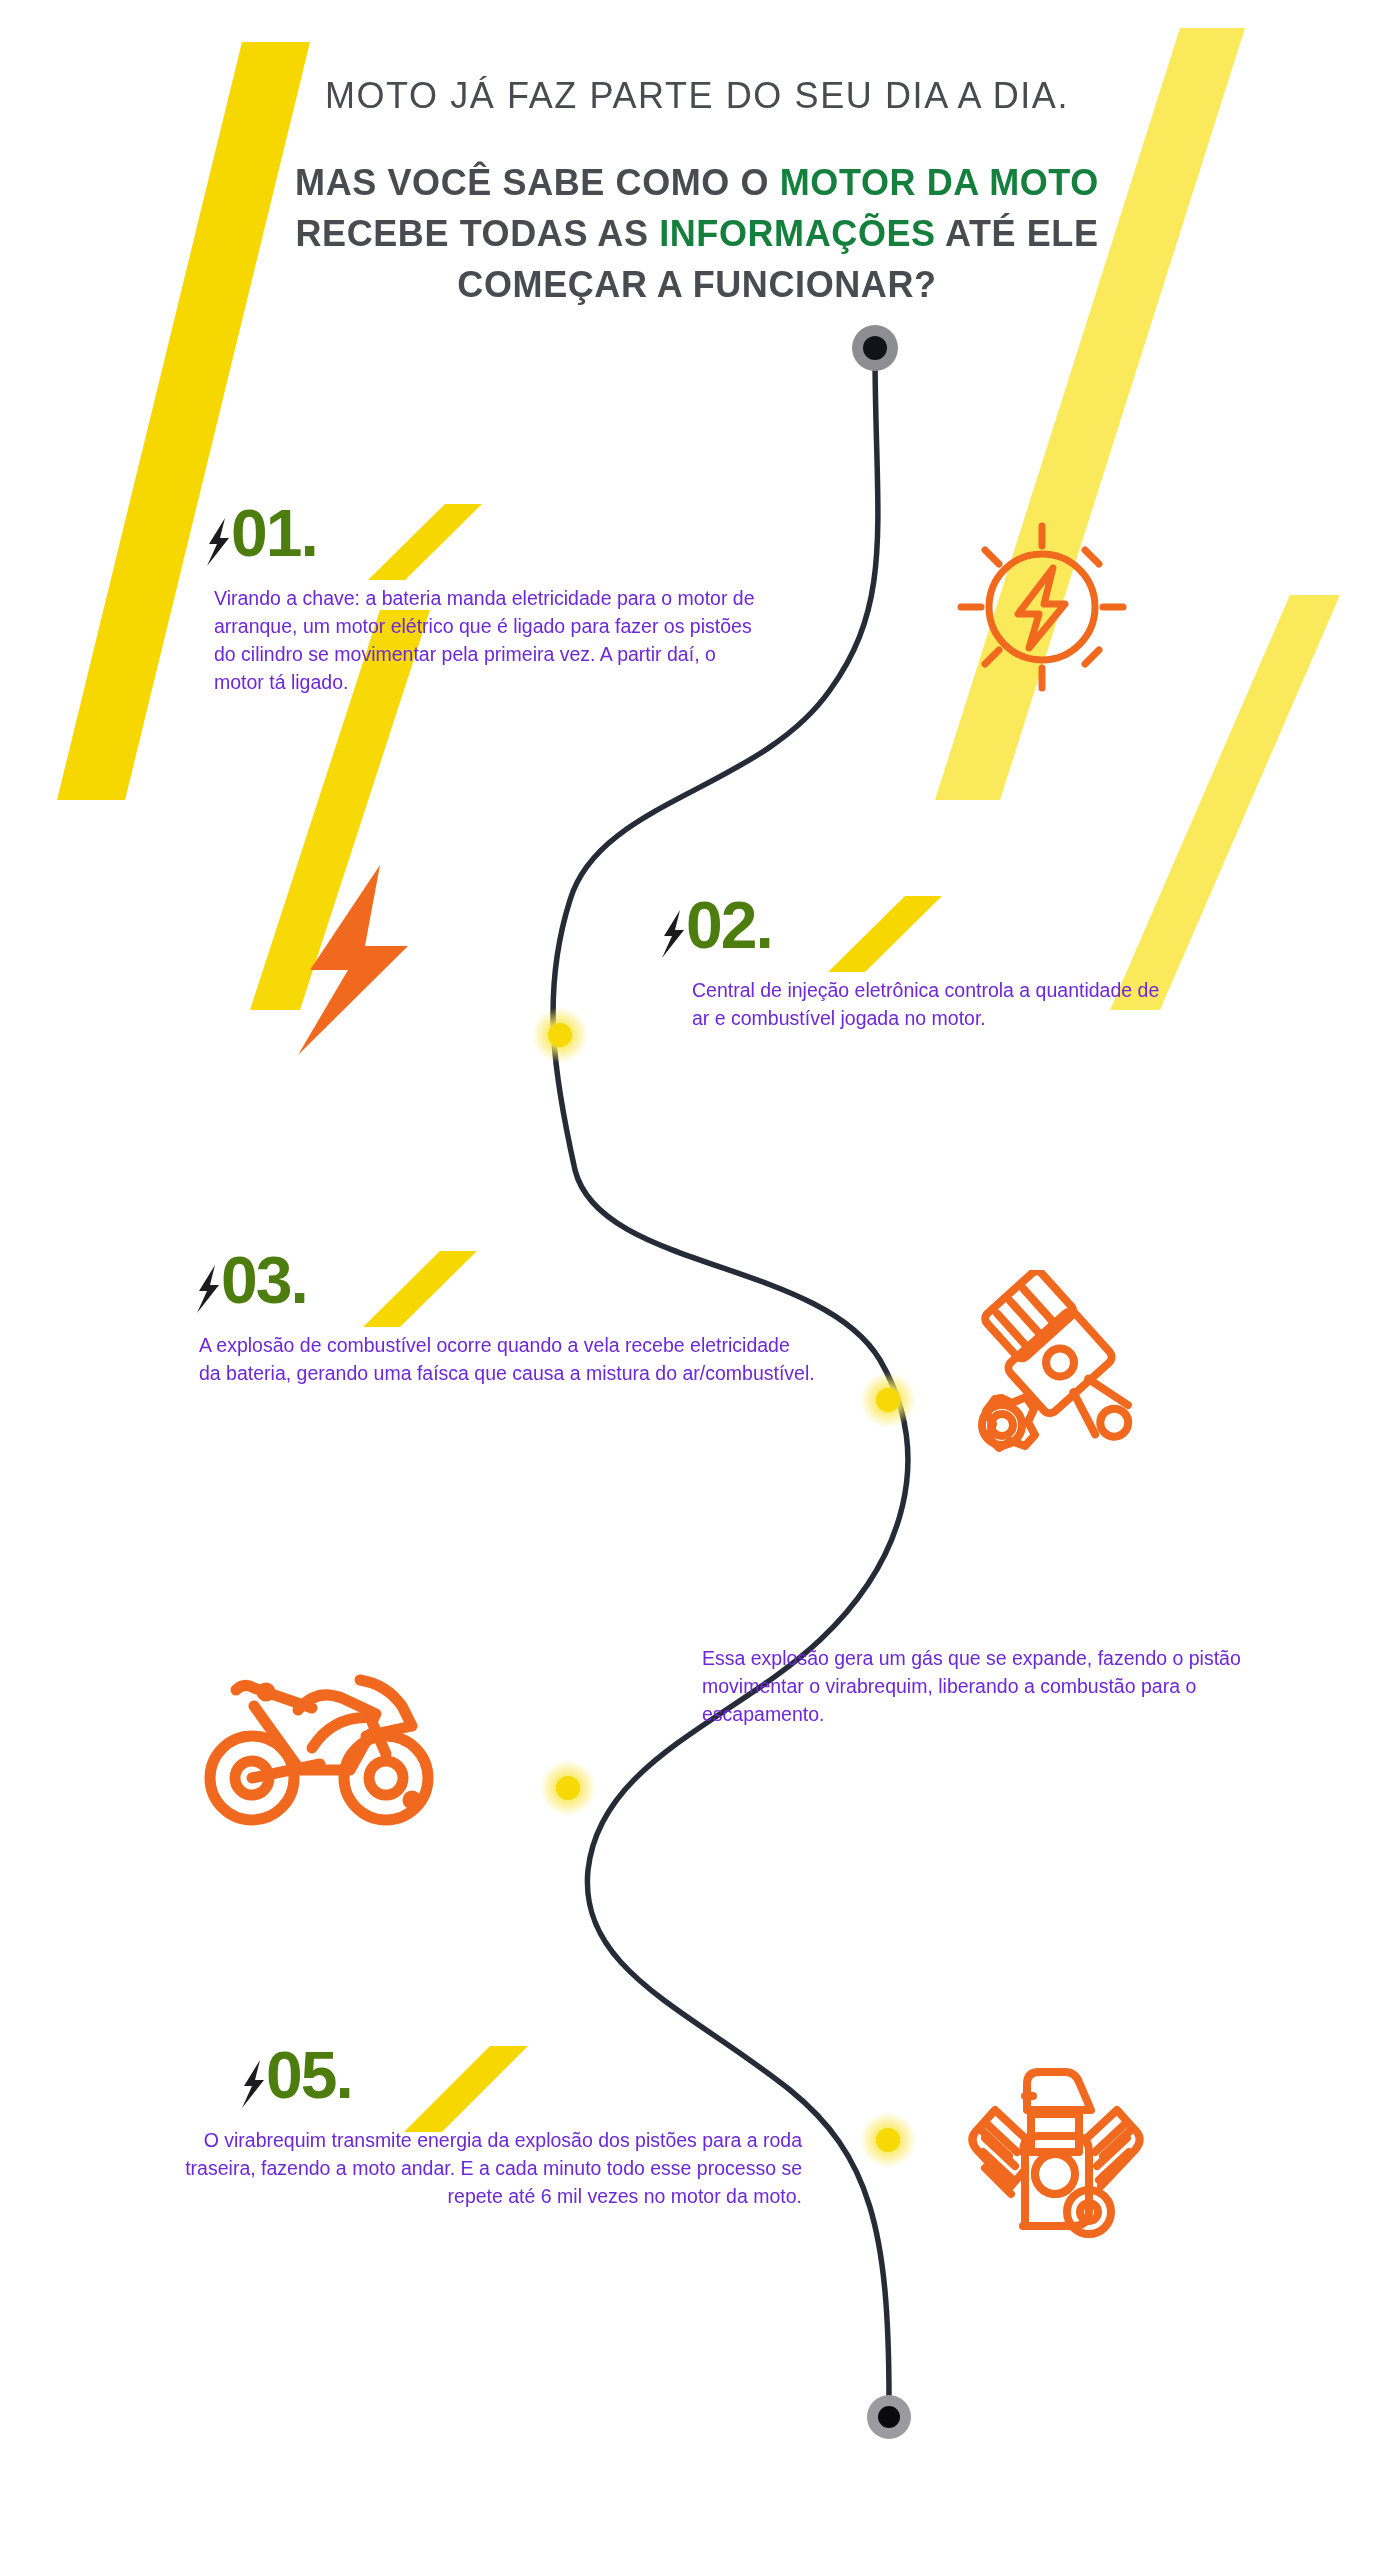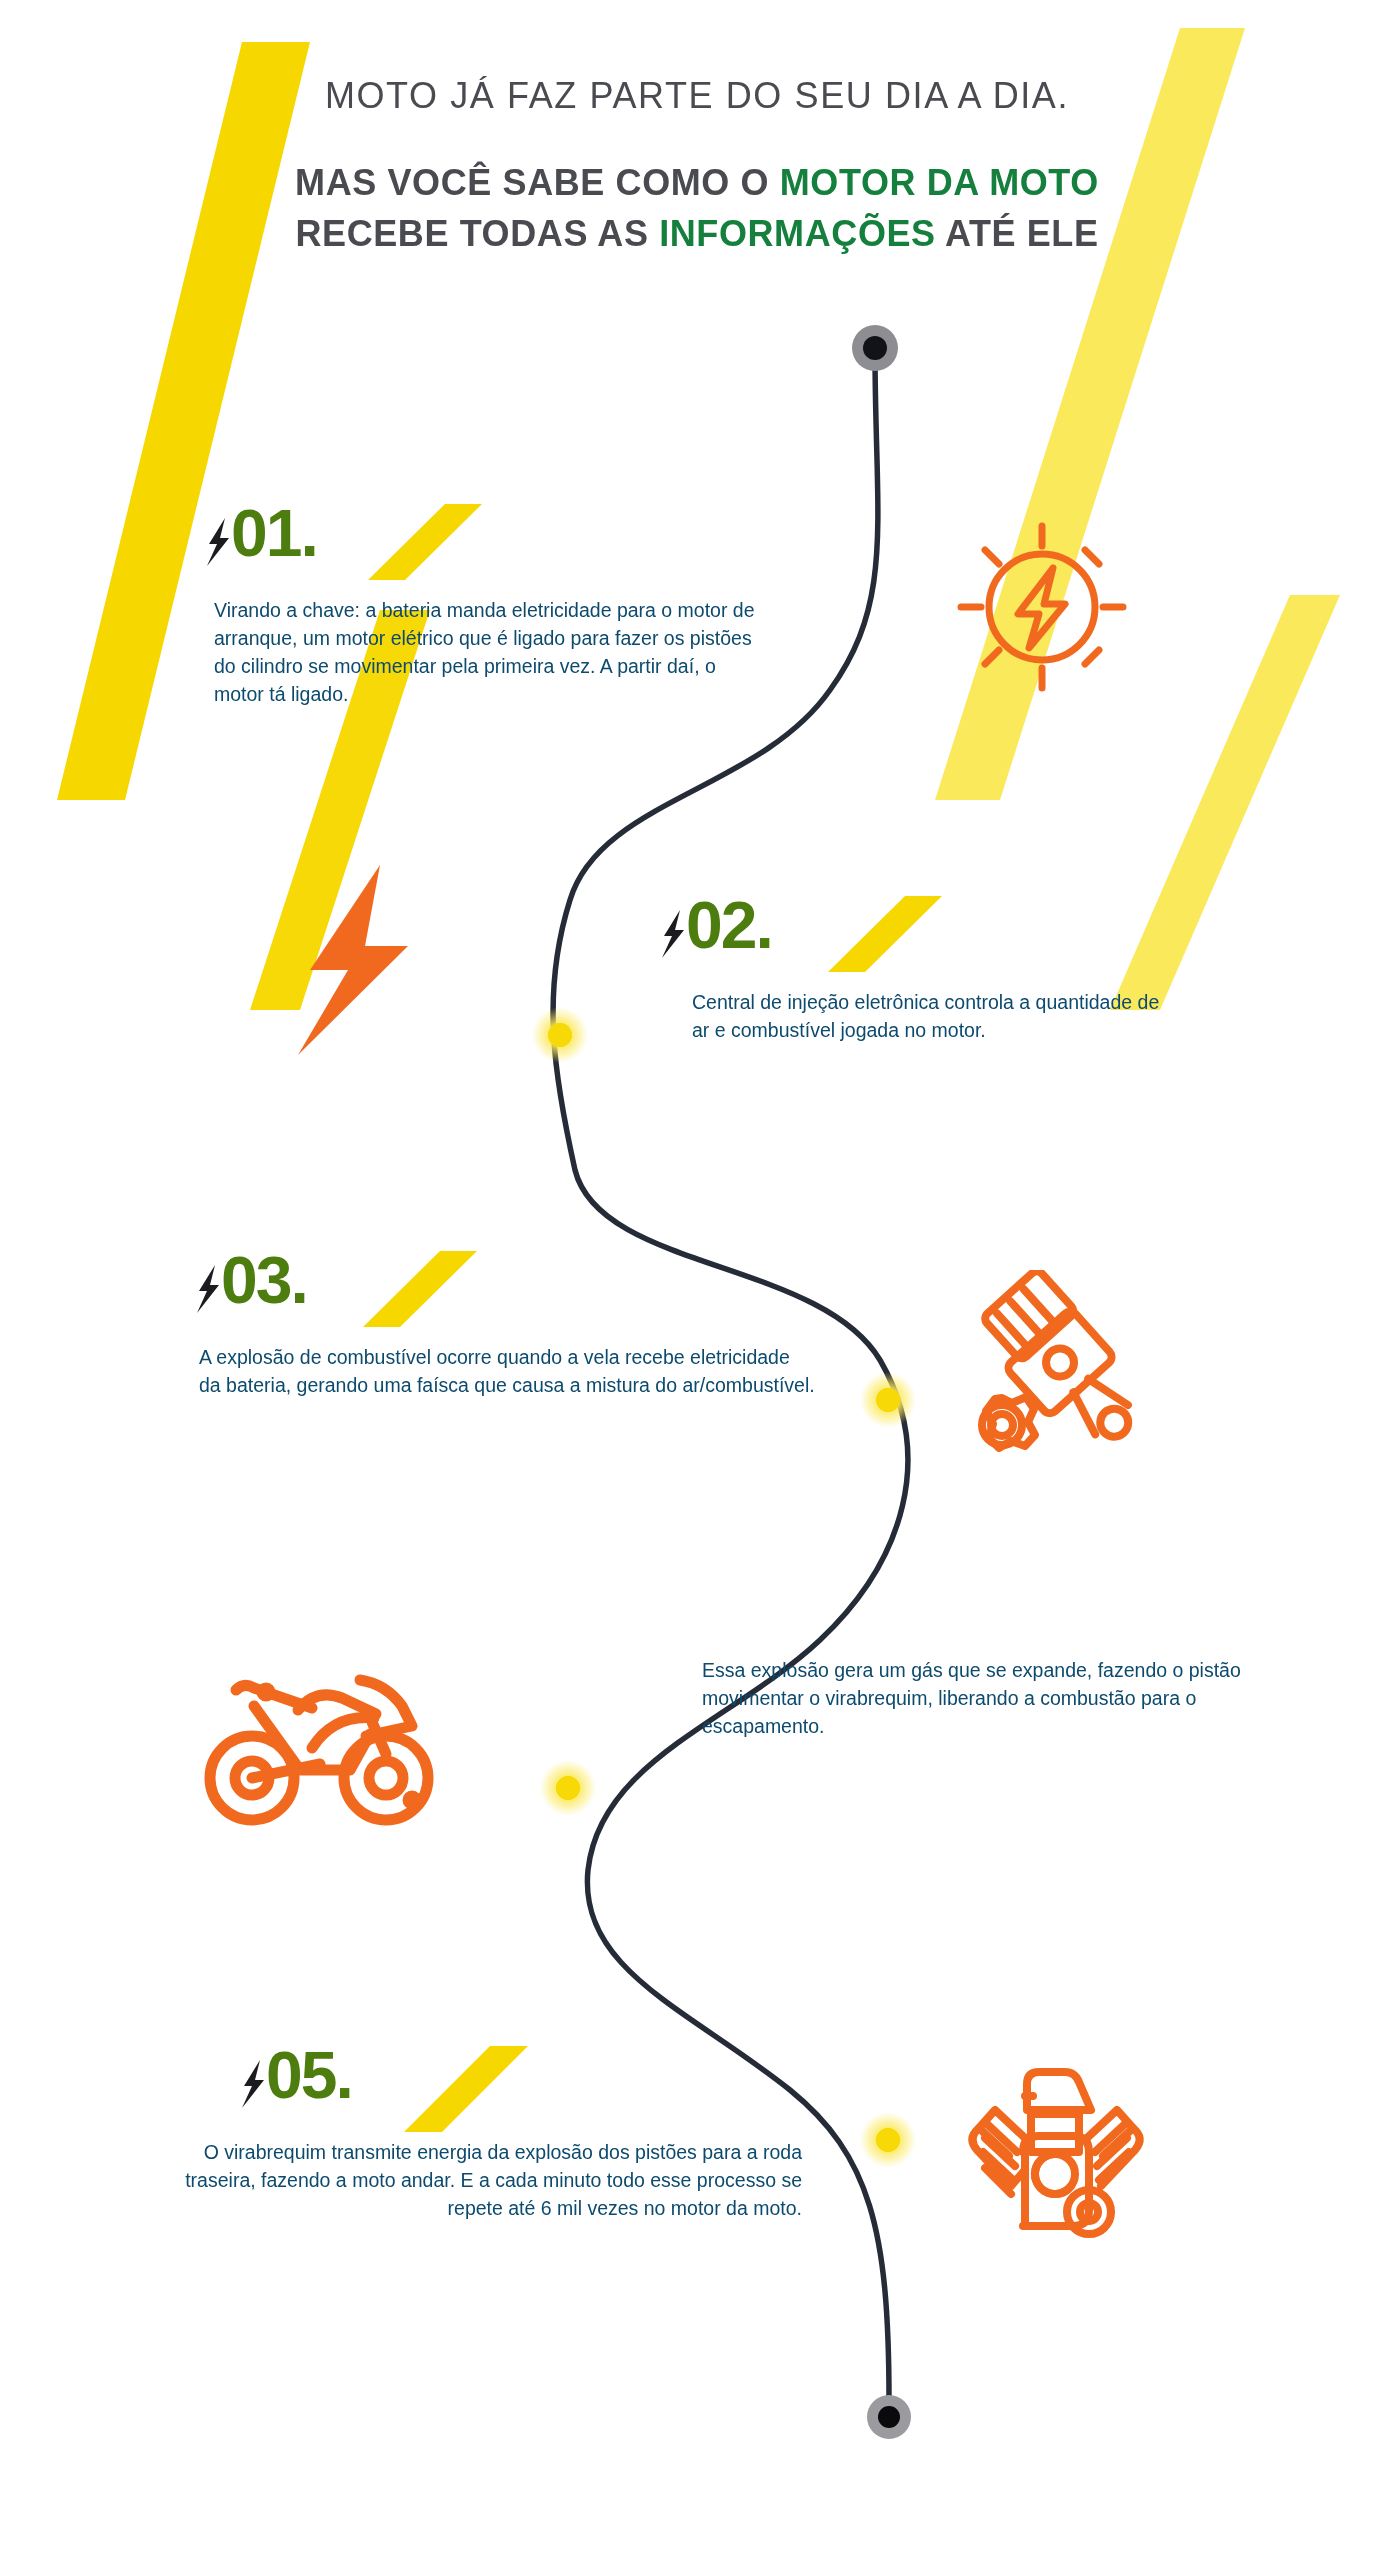--- a/index.html
+++ b/index.html
@@ -27,22 +27,22 @@
   .step { position:absolute; z-index:5; }
   .step-head { position:relative; height:72px; }
   .bolt-mark { position:absolute; top:10px; left:0; width:26px; height:48px; }
   .num {
     position:absolute; left:26px; top:-8px;
     font-size:66px; font-weight:700; color:#4d7c0f;
     letter-spacing:-2px; line-height:1; font-family:Liberation Sans, sans-serif;
   }
   .num-slash { position:absolute; top:-4px; }
   .step-body {
-    font-size:19.5px; line-height:1.44; color:#0c4a6e; font-weight:400;
-    margin-top:16px;
+    font-size:19.5px; line-height:1.44; color:#6d28d9; font-weight:400;
+    margin-top:4px;
   }
 
   
   .icon-wrap { position:absolute; z-index:4; }
 </style>
 </head>
 <body>
 
 <div class="stage">
 
@@ -59,20 +59,21 @@
 
   <div class="header">
     <div class="head-line">MOTO JÁ FAZ PARTE DO SEU DIA A DIA.</div>
     <div class="head-block2">
       <div class="head-line b">
         <span>MAS VOCÊ SABE COMO O </span><span class="hl">MOTOR DA MOTO</span>
       </div>
       <div class="head-line b">
         <span>RECEBE TODAS AS </span><span class="hl">INFORMAÇÕES</span><span> ATÉ ELE</span>
       </div>
+      <div class="head-line b">COMEÇAR A FUNCIONAR?</div>
     </div>
   </div>
 
   <svg class="timeline" viewBox="0 0 1394 2560" width="1394" height="2560">
     <defs>
       <radialGradient id="glow" cx="50%" cy="50%" r="50%">
         <stop offset="0%" stop-color="#f7d908" stop-opacity="1"></stop>
         <stop offset="42%" stop-color="#f7d908" stop-opacity="1"></stop>
         <stop offset="44%" stop-color="#fbe95c" stop-opacity="0.85"></stop>
         <stop offset="100%" stop-color="#fbe95c" stop-opacity="0"></stop>

